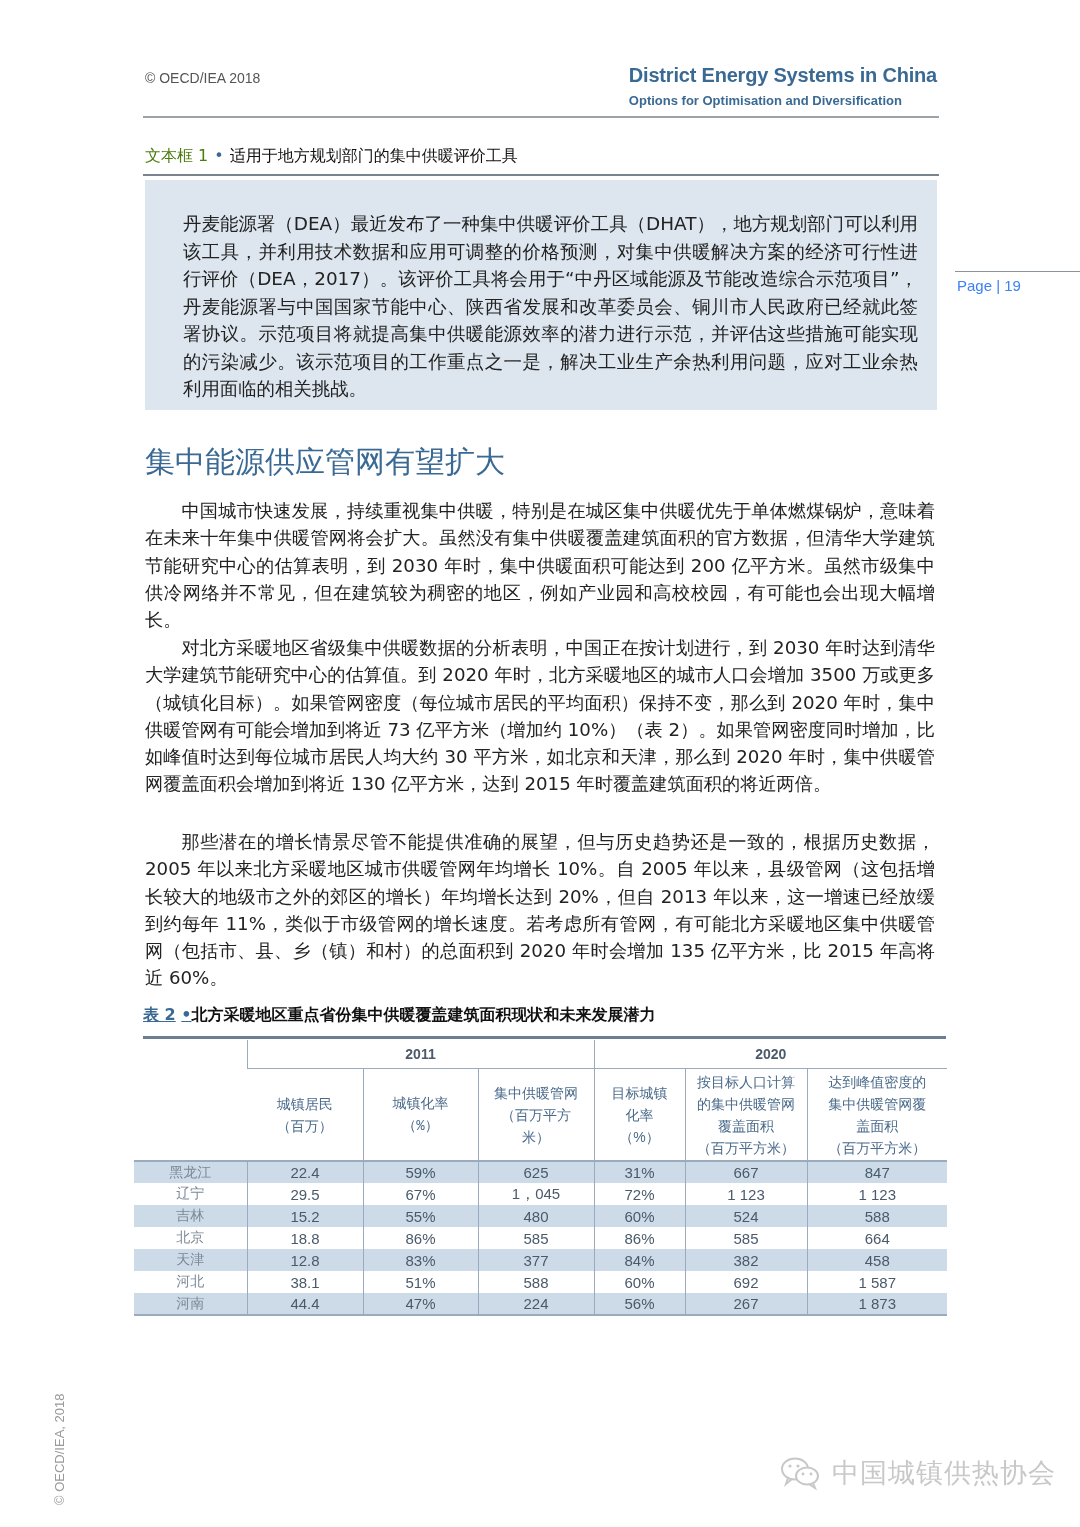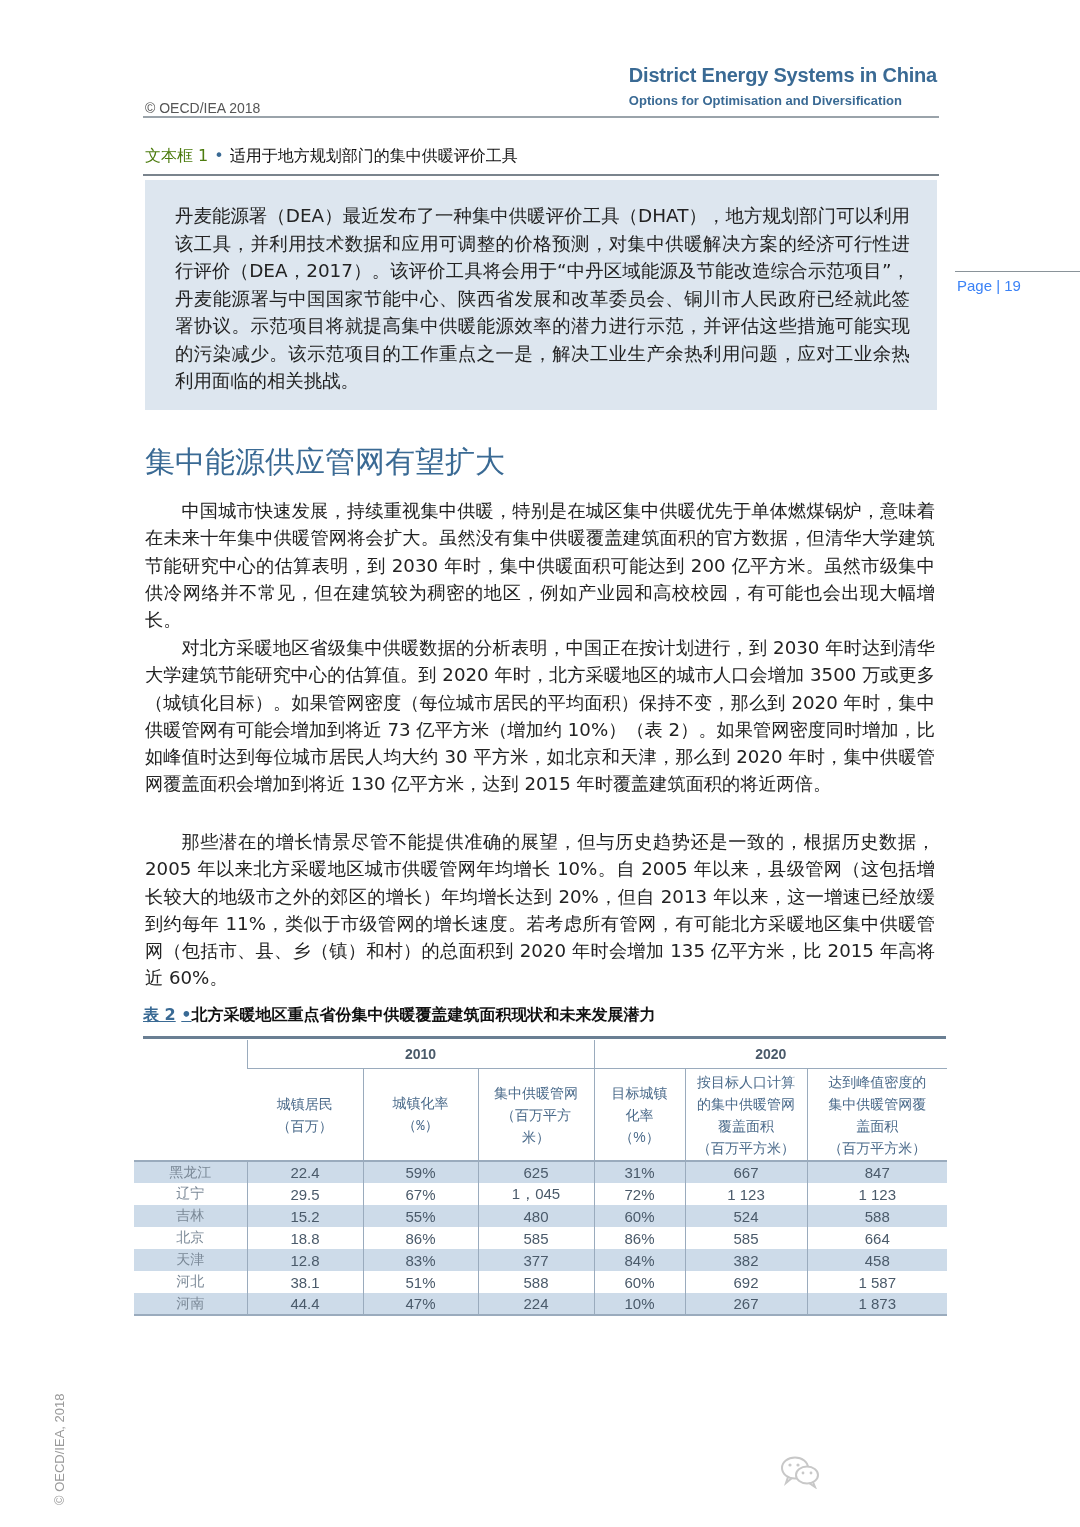--- a/index.html
+++ b/index.html
@@ -1,30 +1,30 @@
 <!DOCTYPE html>
 <html><head>
 <meta charset="utf-8">
 <style>
   html, body { margin: 0; padding: 0; background: #ffffff; }
   body { width: 1080px; height: 1527px; position: relative; overflow: hidden;
          font-family: "DejaVu Sans", "Liberation Sans", sans-serif; color: #222; }
   .copyright-top { position: absolute; left: 145px; top: 70px; font-size: 14px; color: #555;
-                   font-family: "Liberation Sans", sans-serif; margin-top: 30px; }
+                   font-family: "Liberation Sans", sans-serif; }
   .doc-title { position: absolute; right: 143px; top: 64px; color: #3a6a94;
                font-family: "Liberation Sans", sans-serif; }
   .doc-title .t1 { font-size: 20px; font-weight: bold; letter-spacing: -0.2px; }
   .doc-title .t2 { font-size: 13px; font-weight: bold; margin-top: 6px; }
   .rule-top { position: absolute; left: 143px; top: 116px; width: 796px; height: 2px; background: #9aa3aa; }
   .box-title { position: absolute; left: 145px; top: 146px; font-size: 16px; color: #111; }
   .box-title .lbl { color: #4d7c0f; }
   .box-title .dot { color: #3a6a94; margin: 0 6px; }
   .rule-box { position: absolute; left: 143px; top: 174px; width: 796px; height: 2px; background: #7a848d; }
   .textbox { position: absolute; left: 145px; top: 180px; width: 792px; height: 230px; background: #dde6ef; }
-  .textbox p { margin: 0; position: absolute; left: 30px; top: 22px; width: 735px; font-size: 18.4px;
+  .textbox p { margin: 8px; position: absolute; left: 30px; top: 22px; width: 735px; font-size: 18.4px;
                line-height: 27.5px; color: #222; text-align: justify; }
   .page-rule { position: absolute; left: 955px; top: 271px; width: 125px; height: 1px; background: #8a9399; }
   .page-num { position: absolute; left: 957px; top: 277px; font-size: 15px; color: #3b82f6;
               font-family: "Liberation Sans", sans-serif; }
   .section-heading { position: absolute; left: 145px; top: 442px; font-size: 30px; color: #3a6a94; }
   .para { position: absolute; left: 145px; width: 790px; font-size: 18.2px; line-height: 27.3px;
           color: #222; text-align: justify; margin: 0; text-indent: 2em; }
   .table-caption { position: absolute; left: 143px; top: 1005px; font-size: 16px; font-weight: bold; color: #111; }
   .table-caption .lbl { color: #3a6a94; text-decoration: underline; }
   .rule-table { position: absolute; left: 143px; top: 1036px; width: 803px; height: 3px; background: #6a7f93; }
@@ -85,21 +85,21 @@
       <col style="width:116px">
       <col style="width:115px">
       <col style="width:116px">
     <col style="width:91px">
       <col style="width:122px">
       <col style="width:140px">
   </colgroup>
   <thead>
     <tr class="year">
       <th rowspan="2" style="border-bottom:none"></th>
-      <th colspan="3">2010</th>
+      <th colspan="3">2011</th>
       <th colspan="3">2020</th>
     </tr>
     <tr class="cols" id="col-headers">
         <th style="white-space: pre-line;">城镇居民
 （百万）</th>
         <th style="white-space: pre-line; font-family: Liberation Mono, monospace;">城镇化率
 （%）</th>
         <th style="white-space: pre-line;">集中供暖管网
 （百万平方
 米）</th>
@@ -169,33 +169,34 @@
         <td>588</td>
         <td>60%</td>
         <td>692</td>
         <td>1 587</td>
       </tr>
       <tr class="shade">
         <td class="prov">河南</td>
         <td>44.4</td>
         <td>47%</td>
         <td>224</td>
-        <td>10%</td>
+        <td>56%</td>
         <td>267</td>
         <td>1 873</td>
       </tr>
     </tbody>
 </table>
 
 <div class="copyright-side">© OECD/IEA, 2018</div>
 
 <div class="watermark">
   <svg class="wm-icon" viewBox="0 0 42 34">
     <ellipse cx="15" cy="13" rx="13" ry="10.5" fill="none" stroke="#c8c8c8" stroke-width="2"></ellipse>
     <path d="M8 22 L6 28 L12 23" fill="none" stroke="#c8c8c8" stroke-width="2"></path>
     <ellipse cx="27" cy="20" rx="11" ry="8.5" fill="#fff" stroke="#c8c8c8" stroke-width="2"></ellipse>
     <path d="M33 27 L35 32 L29 28" fill="none" stroke="#c8c8c8" stroke-width="2"></path>
     <circle cx="10" cy="10" r="1.6" fill="#c8c8c8"></circle>
       <circle cx="18" cy="10" r="1.6" fill="#c8c8c8"></circle>
     <circle cx="23" cy="18" r="1.4" fill="#c8c8c8"></circle>
       <circle cx="31" cy="18" r="1.4" fill="#c8c8c8"></circle>
   </svg>
+  <span class="wm-text">中国城镇供热协会</span>
 </div>
 
 </body></html>

